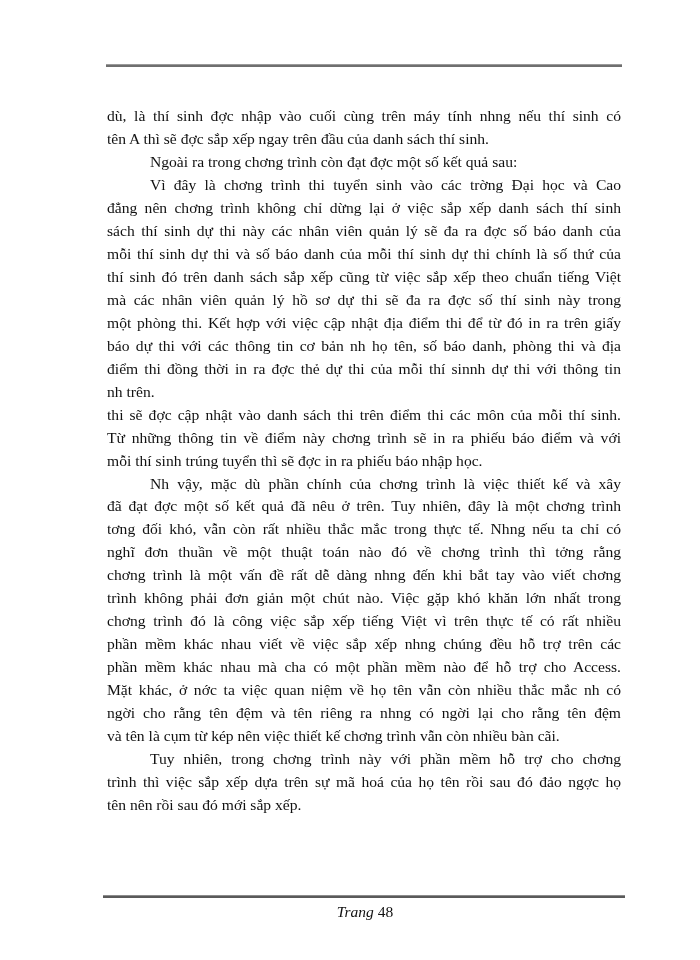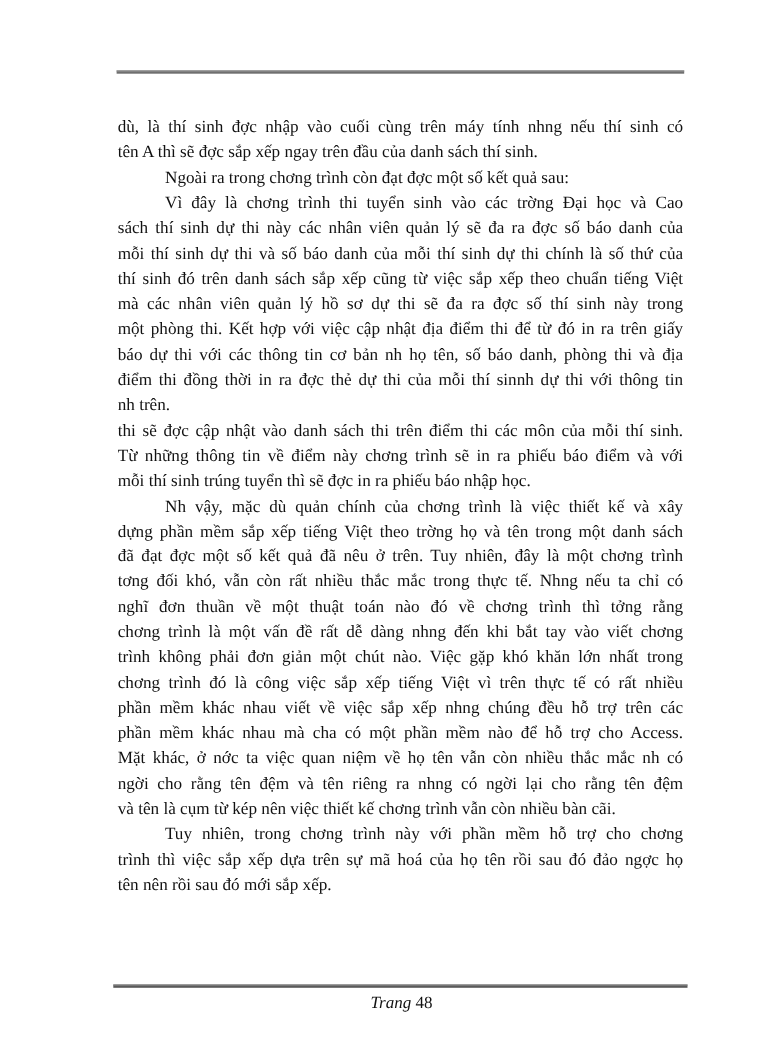--- a/index.html
+++ b/index.html
@@ -92,39 +92,39 @@
       <span class="line">dù, là thí sinh đợc  nhập vào cuối cùng trên máy tính nhng  nếu thí sinh có</span>
       <span class="line last">tên A thì sẽ đợc  sắp xếp ngay trên đầu của danh sách thí sinh.</span>
     </div>
 
     <div>
       <span class="line indent last">Ngoài ra trong chơng  trình còn đạt đợc  một số kết quả sau:</span>
     </div>
 
     <div>
       <span class="line indent">Vì đây là chơng  trình thi tuyển sinh vào các trờng  Đại học và Cao</span>
+      <span class="line">đẳng nên chơng  trình không chỉ dừng lại ở việc sắp xếp danh sách thí sinh</span>
       <span class="line">sách thí sinh dự thi này các nhân viên quản lý sẽ đa  ra đợc  số báo danh của</span>
       <span class="line">mỗi thí sinh dự thi và số báo danh của mỗi thí sinh dự thi chính là số thứ của</span>
       <span class="line">thí sinh đó trên danh sách  sắp xếp cũng từ việc sắp xếp theo chuẩn tiếng Việt</span>
       <span class="line">mà các nhân viên quản lý hồ sơ dự thi sẽ đa  ra đợc  số thí sinh này trong</span>
       <span class="line">một phòng thi. Kết hợp với việc cập nhật địa điểm thi để từ đó in ra trên giấy</span>
       <span class="line">báo dự thi với các thông tin cơ bản nh  họ tên, số báo danh, phòng thi và địa</span>
       <span class="line">điểm thi đồng thời in ra đợc  thẻ dự thi của mỗi thí sinnh dự thi với thông tin</span>
       <span class="line last">nh  trên.</span>
     </div>
 
     <div>
       <span class="line">thi sẽ đợc  cập nhật vào danh sách thi trên điểm thi các môn của mỗi thí sinh.</span>
       <span class="line">Từ những thông tin về điểm này chơng  trình sẽ in ra phiếu báo điểm và với</span>
       <span class="line last">mỗi thí sinh trúng tuyển thì sẽ đợc  in ra phiếu báo nhập học.</span>
     </div>
 
     <div>
-      <span class="line indent">Nh  vậy, mặc dù quản chính của chơng  trình là việc thiết kế và xây</span>
-      <span class="line">dựng phần mềm sắp xếp tiếng Việt theo trờng  họ và tên trong một danh sách</span>
+      <span class="line indent">Nh  vậy, mặc dù phần chính của chơng  trình là việc thiết kế và xây</span>
       <span class="line">đã đạt đợc  một số kết quả đã nêu ở trên. Tuy nhiên, đây là một chơng  trình</span>
       <span class="line">tơng  đối khó, vẫn còn rất nhiều thắc mắc trong thực tế. Nhng  nếu ta chỉ có</span>
       <span class="line">nghĩ đơn thuần về một thuật toán nào đó về chơng  trình thì tởng  rằng</span>
       <span class="line">chơng  trình là một vấn đề rất dễ dàng nhng  đến khi bắt tay vào viết chơng</span>
       <span class="line">trình không phải đơn giản một chút nào. Việc gặp khó khăn lớn nhất trong</span>
       <span class="line">chơng  trình đó là công việc sắp xếp tiếng Việt vì trên thực tế có rất nhiều</span>
       <span class="line">phần mềm khác nhau viết về việc sắp xếp nhng  chúng đều hỗ trợ trên các</span>
       <span class="line">phần mềm khác nhau mà cha  có một phần mềm nào để hỗ trợ cho Access.</span>
       <span class="line">Mặt khác, ở nớc  ta việc quan niệm về họ tên vẫn còn nhiều thắc mắc nh  có</span>
       <span class="line">ngời  cho rằng tên đệm và tên riêng ra nhng  có ngời  lại cho rằng tên đệm</span>

